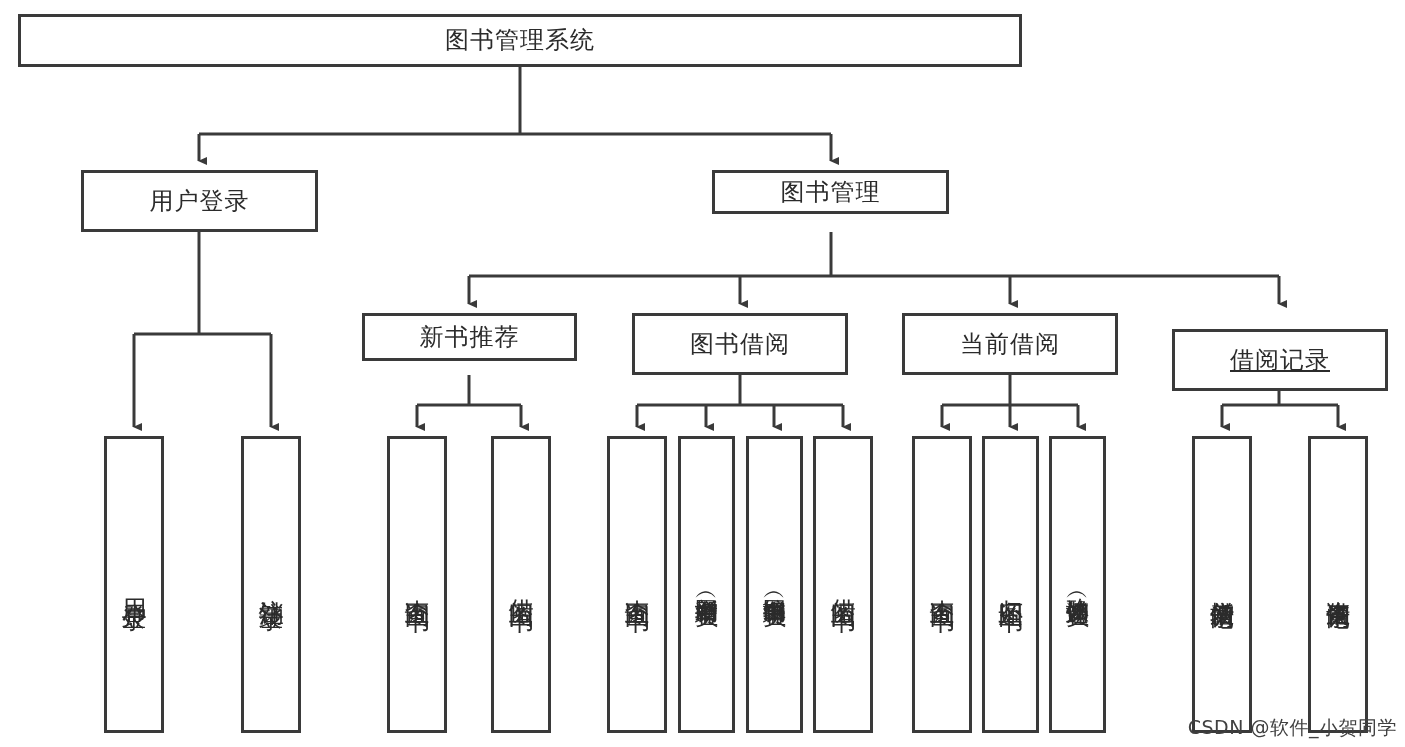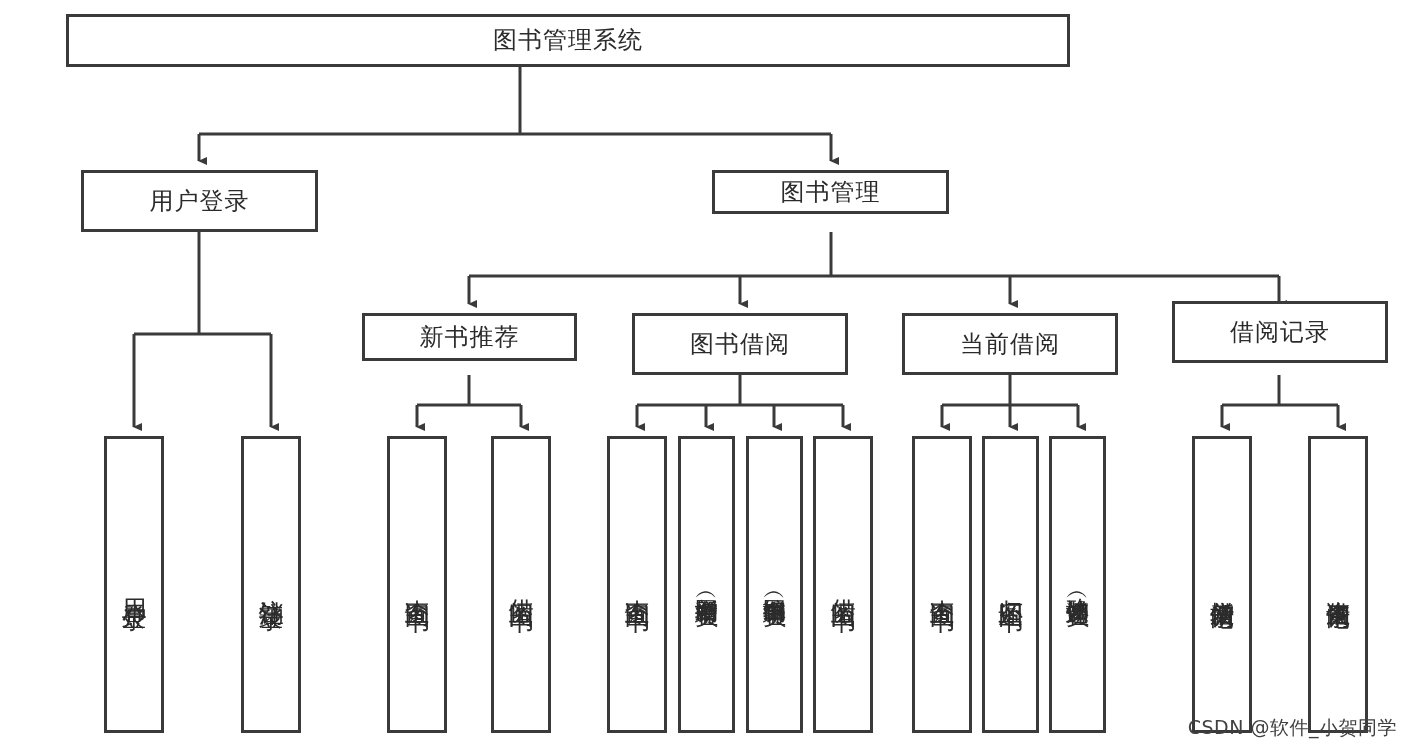--- a/index.html
+++ b/index.html
@@ -104,41 +104,41 @@
       <path d="M1010,405 L1010,427" marker-end="url(#ah)"></path>
       <path d="M1078,405 L1078,427" marker-end="url(#ah)"></path>
 
       <path d="M1279,375 L1279,405"></path>
       <path d="M1222,405 L1338,405"></path>
       <path d="M1222,405 L1222,427" marker-end="url(#ah)"></path>
       <path d="M1338,405 L1338,427" marker-end="url(#ah)"></path>
     </g>
   </svg>
 
-  <div class="node horiz" style="left:18px;top:14px;width:1004px;height:53px;margin-left:48px;">
+  <div class="node horiz" style="left:18px;top:14px;width:1004px;height:53px;">
     <span>图书管理系统</span>
   </div>
 
   <div class="node horiz" style="left:81px;top:170px;width:237px;height:62px;">
     <span>用户登录</span>
   </div>
   <div class="node horiz" style="left:712px;top:170px;width:237px;height:44px;">
     <span>图书管理</span>
   </div>
 
   <div class="node horiz" style="left:362px;top:313px;width:215px;height:48px;">
     <span>新书推荐</span>
   </div>
   <div class="node horiz" style="left:632px;top:313px;width:216px;height:62px;">
     <span>图书借阅</span>
   </div>
   <div class="node horiz" style="left:902px;top:313px;width:216px;height:62px;">
     <span>当前借阅</span>
   </div>
-  <div class="node horiz" style="left:1172px;top:301px;width:216px;height:62px;">
+  <div class="node horiz" style="left:1172px;top:329px;width:216px;height:62px;text-decoration:underline;">
     <span>借阅记录</span>
   </div>
 
   <div class="node vert" style="left:104px;top:436px;width:60px;height:297px;">
     <span class="vtext">用户登录</span>
   </div>
   <div class="node vert" style="left:241px;top:436px;width:60px;height:297px;">
     <span class="vtext">注销登录</span>
   </div>
 

